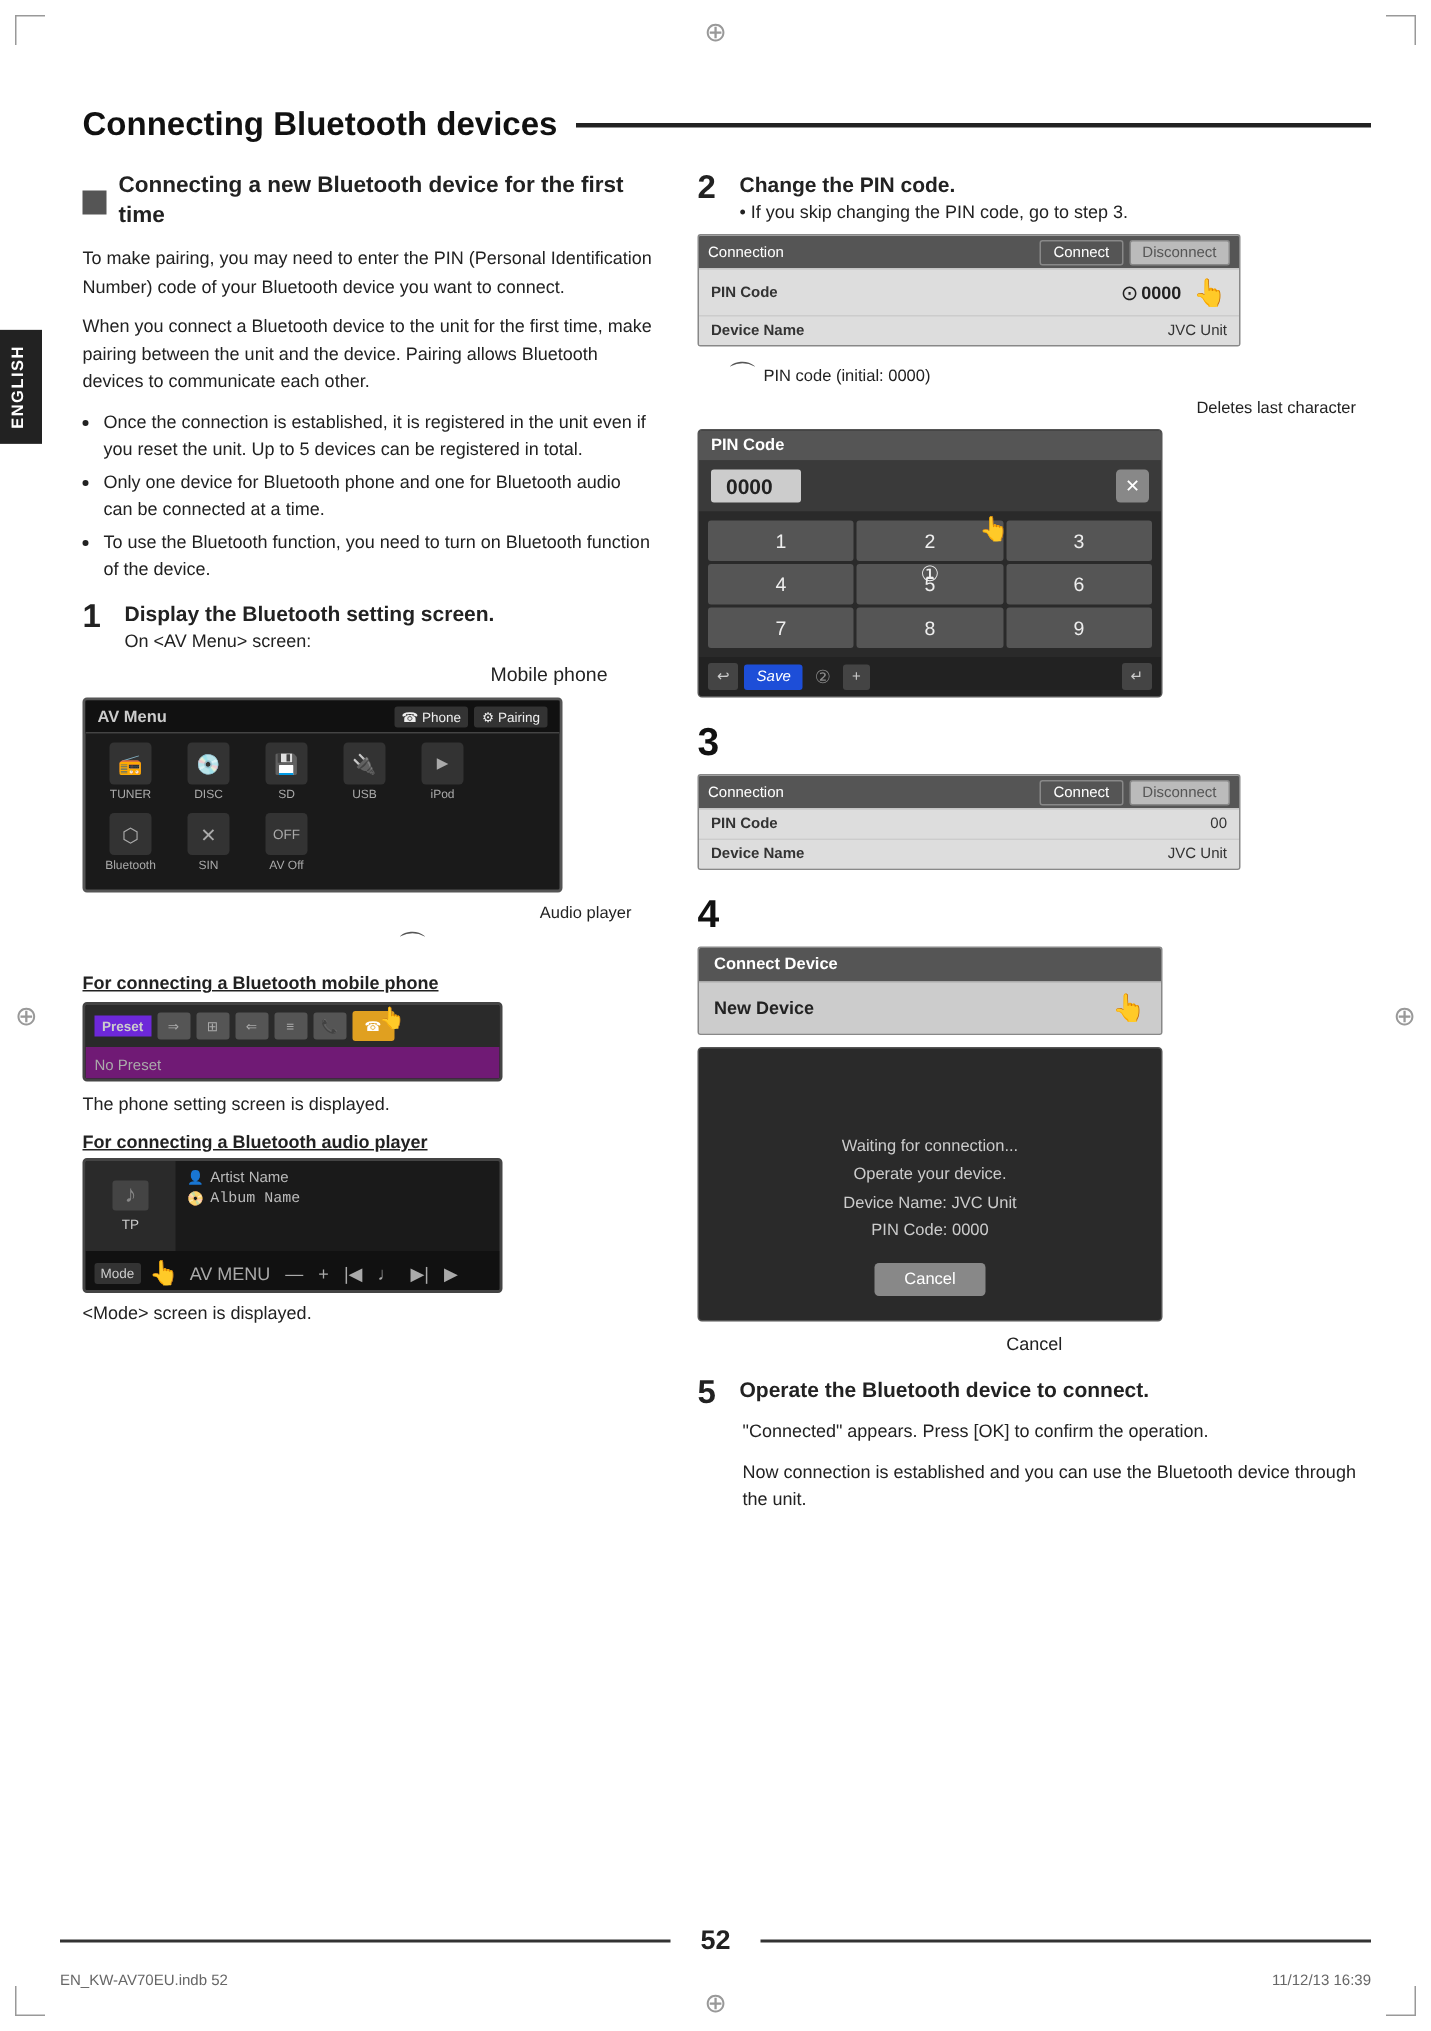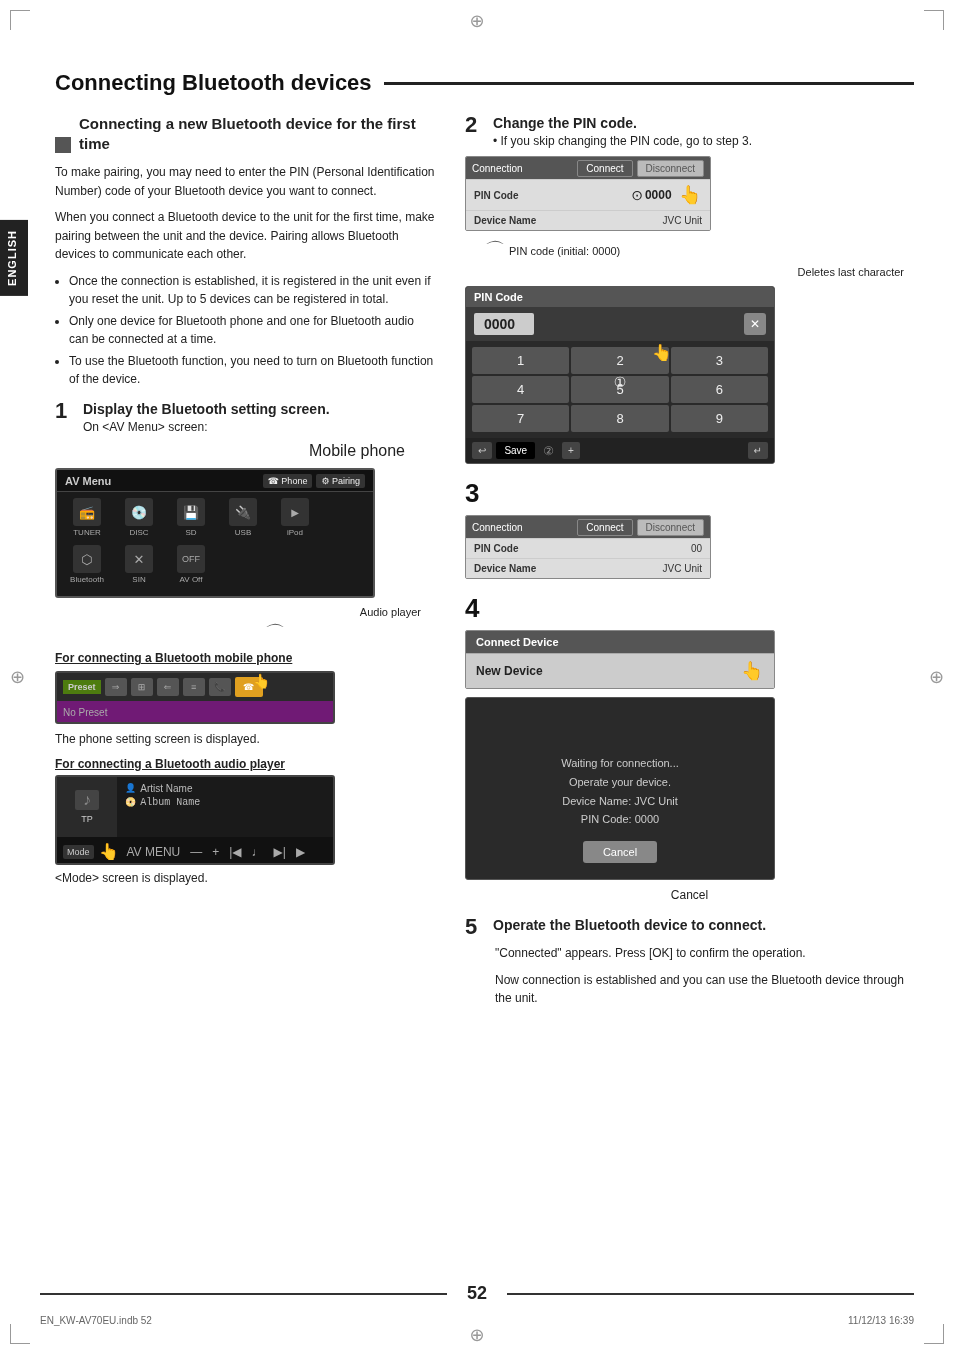--- a/index.html
+++ b/index.html
@@ -123,21 +123,21 @@
       flex: 0 0 380px;
       max-width: 380px;
     }
     .col-right {
       flex: 1;
     }
 
     
     .section-heading {
       display: flex;
-      align-items: flex-end;
+      align-items: center;
       gap: 8px;
       margin-bottom: 10px;
     }
     .section-heading-box {
       width: 16px;
       height: 16px;
       background: #555;
       flex-shrink: 0;
       margin-top: 2px;
     }
@@ -311,21 +311,21 @@
       gap: 4px;
     }
     .audio-ctrl-btn {
       color: #aaa;
       font-size: 12px;
       padding: 0 3px;
     }
 
     
     .conn-screen {
-      width: 246px;
+      width: 362px;
       background: #e8e8e8;
       border: 1px solid #888;
       border-radius: 2px;
       margin: 6px 0;
       overflow: hidden;
     }
     .conn-top-bar {
       display: flex;
       background: #555;
       height: 22px;
@@ -447,25 +447,26 @@
       gap: 4px;
     }
     .pin-nav-btn {
       background: #444;
       color: #ccc;
       font-size: 10px;
       padding: 3px 6px;
       border-radius: 2px;
     }
     .pin-save-btn {
-      background: #000000;
+      background: #1d4ed8;
       color: #fff;
       font-size: 10px;
       padding: 3px 8px;
       border-radius: 2px;
+      font-style: italic;
     }
 
     
     .connect-device-screen {
       width: 310px;
       background: #e0e0e0;
       border: 1px solid #888;
       border-radius: 2px;
       margin: 6px 0;
       overflow: hidden;
@@ -581,21 +582,21 @@
 
         <div class="step-row">
           <div class="step-num">1</div>
           <div>
             <div class="step-title">Display the Bluetooth setting screen.</div>
             <div class="step-sub">On &lt;AV Menu&gt; screen:</div>
           </div>
         </div>
 
         <div style="position:relative; margin-bottom: 4px;">
-          <div style="text-align:right; font-size:16px; margin-right:30px; margin-bottom:2px;">Mobile phone</div>
+          <div style="text-align:right; font-size:13px; margin-right:30px; margin-bottom:2px;">Mobile phone</div>
 
           <div class="av-menu-screen">
             <div class="av-menu-top-bar">
               <span class="av-menu-label">AV Menu</span>
               <div class="av-menu-top-right">
                 <span class="av-menu-tab">☎ Phone</span>
                 <span class="av-menu-tab">⚙ Pairing</span>
               </div>
             </div>
             <div class="av-menu-grid">
@@ -635,21 +636,21 @@
           </div>
 
           <div style="text-align:right; font-size:11px; margin-right:14px;">Audio player</div>
           <div style="text-align:center; font-size:20px; color:#555; margin: 2px 0 2px 60px;">⌒</div>
         </div>
 
         <div class="underline-link">For connecting a Bluetooth mobile phone</div>
 
         <div style="width:280px; background:#1a1a1a; border:2px solid #444; border-radius:3px; margin:6px 0; overflow:hidden;">
           <div style="display:flex; align-items:center; padding:4px 6px; gap:4px; background:#2a2a2a;">
-            <span style="background:#4d7c0f; color:#ccc; font-size:9px; font-weight:bold; padding:2px 5px;">Preset</span>
+            <span style="background:#6d28d9; color:#ccc; font-size:9px; font-weight:bold; padding:2px 5px;">Preset</span>
             <div style="background:#555; width:22px; height:18px; border-radius:2px; display:flex; align-items:center; justify-content:center;">
                 <span style="color:#aaa; font-size:9px;">⇒</span>
               </div>
             <div style="background:#555; width:22px; height:18px; border-radius:2px; display:flex; align-items:center; justify-content:center;">
                 <span style="color:#aaa; font-size:9px;">⊞</span>
               </div>
             <div style="background:#555; width:22px; height:18px; border-radius:2px; display:flex; align-items:center; justify-content:center;">
                 <span style="color:#aaa; font-size:9px;">⇐</span>
               </div>
             <div style="background:#555; width:22px; height:18px; border-radius:2px; display:flex; align-items:center; justify-content:center;">

